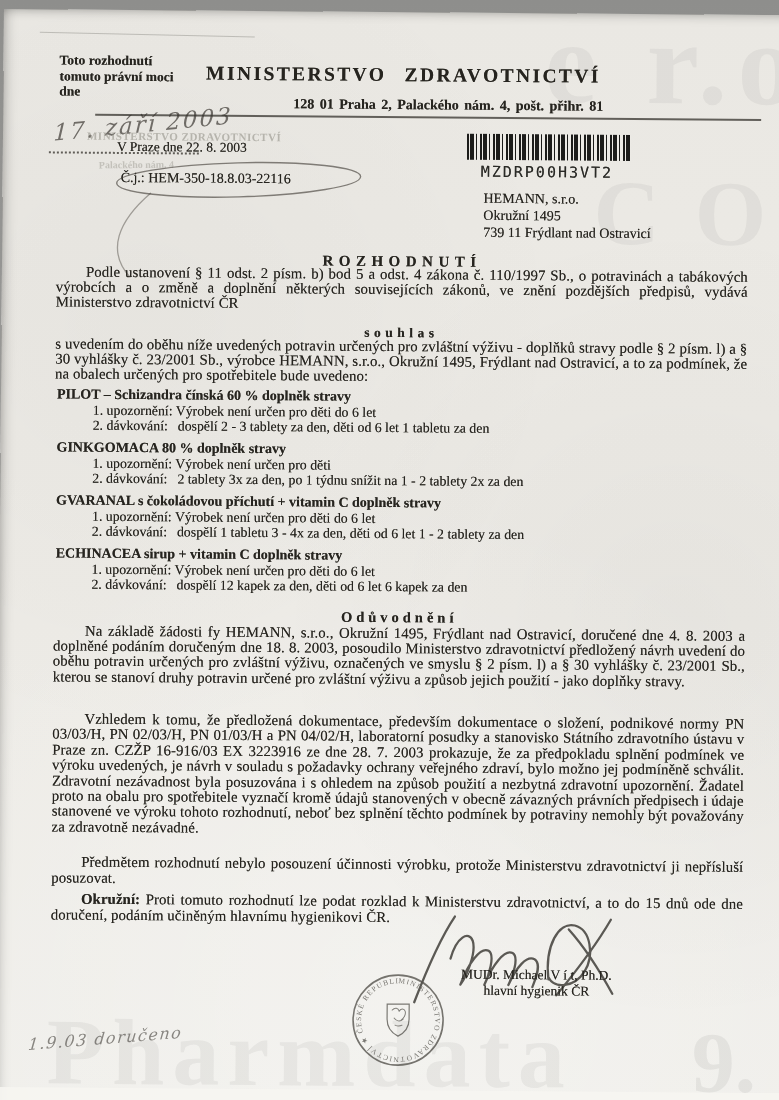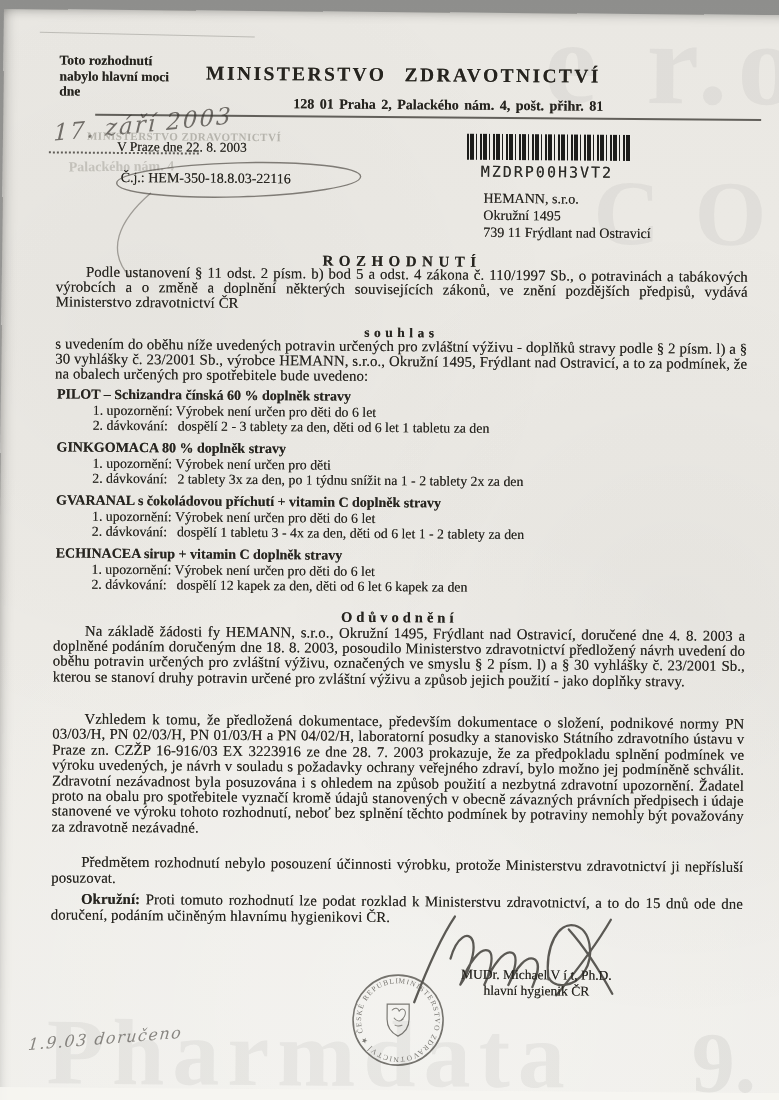--- a/index.html
+++ b/index.html
@@ -33,21 +33,21 @@
   .hand{font-style:italic;color:#5b5752;font-family:"DejaVu Serif",serif;}
   .hand-date{left:50px;top:101px;font-size:23px;letter-spacing:2px;transform:rotate(-6deg) skewX(-8deg);opacity:.85;}
   .dots{left:46px;top:128px;width:150px;height:14px;border-bottom:2.5px dotted #4a4741;opacity:.85;}
 
   .ministry{top:52px;font-size:19.5px;letter-spacing:2.4px;word-spacing:11px;}
   .address{top:85px;font-size:14px;word-spacing:2px;transform:translateX(45px);}
   .addr-underline{left:92px;right:42px;top:104px;height:1.5px;background:rgba(52,49,44,.75);}
 
   .ghost{color:rgba(140,138,130,.55);font-weight:bold;}
   .ghost1{left:84px;top:120px;font-size:11px;letter-spacing:.5px;}
-  .ghost2{left:66px;top:149px;font-size:14px;transform:rotate(-1deg);color:rgba(150,148,140,.45);}
+  .ghost2{left:96px;top:149px;font-size:10px;transform:rotate(-1deg);color:rgba(150,148,140,.45);}
   .place-date{left:114px;top:129px;font-size:13.5px;}
   .cj{left:118px;top:160px;font-size:14px;}
 
   .pen{stroke:#46423c;fill:none;stroke-linecap:round;}
   .ellipse-svg{left:86px;top:139px;}
 
   .barcode{left:464px;top:121px;width:164px;height:26px;
     background:repeating-linear-gradient(90deg,#1c1c1a 0 2px,#eceae5 2px 3px,#1c1c1a 3px 7px,#eceae5 7px 9px,#1c1c1a 9px 10px,#eceae5 10px 13px);}
   .barcode-text{left:478px;top:150px;font-family:"DejaVu Sans Mono","Liberation Mono",monospace;font-size:15px;letter-spacing:2px;color:#2a2a27;}
 
@@ -93,21 +93,21 @@
 
 <div class="paper">
 
   <div class="wm wm-tr">e r.o</div>
   <div class="wm wm-mid">C O</div>
 
   <div class="fold-line"></div>
 
   <div class="stamp-note txt b">
     <div>Toto rozhodnutí</div>
-    <div>nabylo hlavní moci</div>
+    <div>tomuto právní moci</div>
     <div>dne</div>
   </div>
   <div class="hand hand-date">17. září 2003</div>
   <div class="dots"></div>
 
   <div class="center ministry txt b">MINISTERSTVO ZDRAVOTNICTVÍ</div>
   <div class="center address txt b">128 01 Praha 2, Palackého nám. 4, pošt. přihr. 81</div>
   <div class="addr-underline"></div>
 
   <div class="ghost ghost1">MINISTERSTVO ZDRAVOTNICTVÍ</div>

